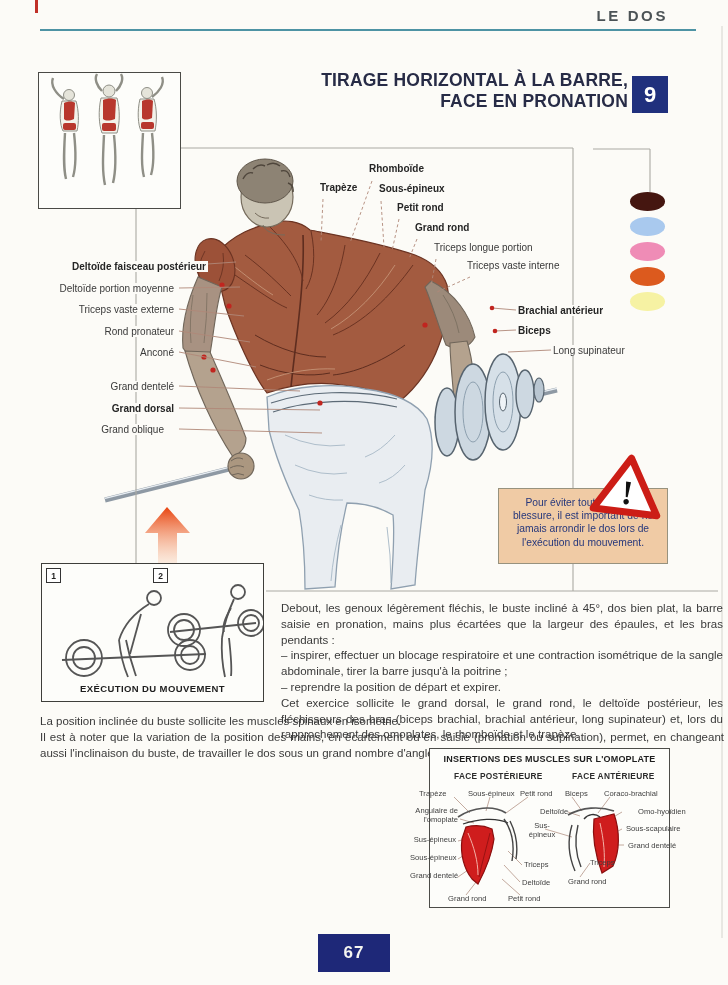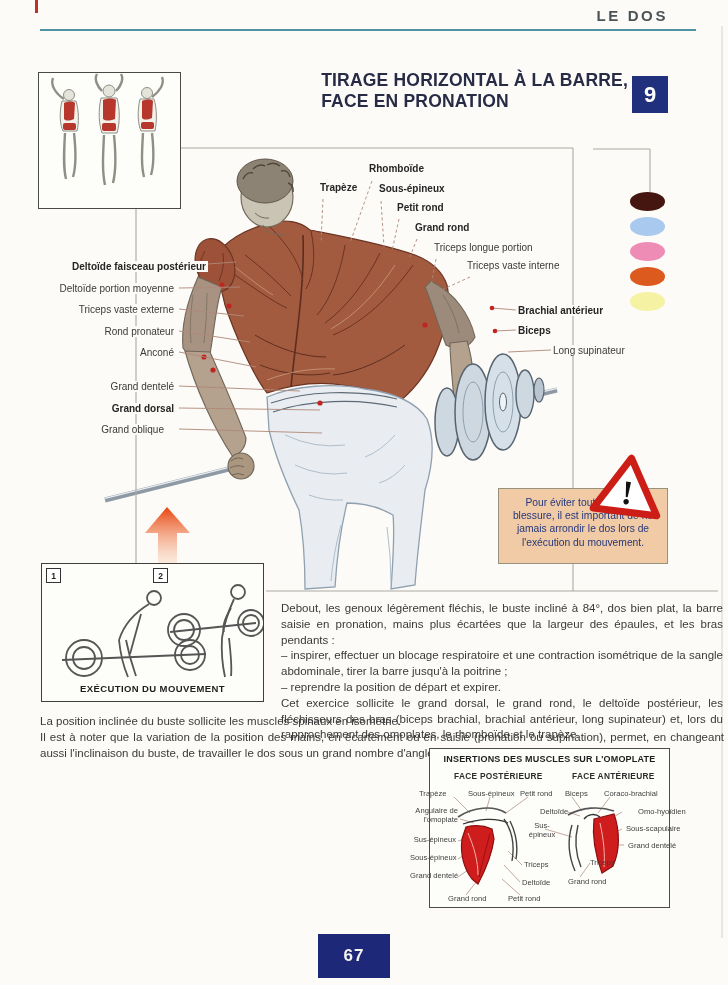--- a/index.html
+++ b/index.html
@@ -3,21 +3,21 @@
 <meta charset="utf-8">
 <style>
   html,body{margin:0;padding:0;background:#e8e8e4;}
   #page{position:relative;width:728px;height:985px;background:#fcfbf7;overflow:hidden;
         font-family:"Liberation Sans", sans-serif;color:#3c3c3c;}
   .abs{position:absolute;}
   
   #section-title{top:7px;right:60px;font-size:15px;font-weight:700;letter-spacing:2.6px;color:#4c5356;}
   #red-tick{left:35px;top:0;width:3px;height:13px;background:#c03028;}
   
-  #title-block{top:70px;right:100px;text-align:left;font-weight:700;font-size:17.5px;
+  #title-block{top:70px;right:100px;text-align:right;font-weight:700;font-size:17.5px;
                line-height:21px;color:#272b46;letter-spacing:.2px;}
   #num-box{left:632px;top:76px;width:36px;height:37px;background:#20307d;color:#fff;
            display:flex;align-items:center;justify-content:center;font-size:22px;font-weight:700;}
   
   #figure-box{left:38px;top:72px;width:141px;height:135px;border:1.2px solid #4a4a46;background:#fdfdfa;}
   #exec-box{left:41px;top:563px;width:221px;height:137px;border:1.3px solid #3e3e3a;background:#fdfdfa;}
   .step-chip{width:13px;height:13px;border:1px solid #333;font-size:8.5px;font-weight:700;
              display:flex;align-items:center;justify-content:center;background:#fff;color:#222;}
   #exec-caption{left:0;right:0;bottom:7px;text-align:center;font-size:9.5px;font-weight:700;
                 letter-spacing:.4px;color:#1e1e1e;}
@@ -38,21 +38,21 @@
   #body-col{left:281px;top:601px;width:442px;}
   #body-full{left:40px;top:714px;width:684px;}
   .bodytext p{margin:0;}
   
   #insert-panel{left:429px;top:748px;width:239px;height:158px;border:1.2px solid #4c4c48;background:#fdfdfa;}
   #insert-title{left:0;right:0;top:5px;text-align:center;font-size:9px;font-weight:700;color:#1d1d1d;letter-spacing:.2px;}
   .insert-heading{font-size:8.3px;font-weight:700;color:#2b2b2b;letter-spacing:.3px;white-space:nowrap;}
   .ilabel{font-size:7.6px;color:#3e3e3e;white-space:nowrap;line-height:8.6px;background:transparent;}
   .iwrap{white-space:normal;}
   
-  #page-num{left:318px;top:934px;width:72px;height:44px;background:#1e2878;color:#f5f5f0;
+  #page-num{left:318px;top:934px;width:72px;height:38px;background:#1e2878;color:#f5f5f0;
             display:flex;align-items:center;justify-content:center;font-size:17px;font-weight:700;letter-spacing:1px;}
   svg{display:block;}
   .noptr{pointer-events:none;}
 </style>
 </head>
 <body>
 
 <div id="page">
 
   <div class="abs" id="red-tick"></div>
@@ -260,21 +260,21 @@
         <circle cx="142" cy="54" r="16"></circle>
           <circle cx="142" cy="54" r="10"></circle>
         <circle cx="209" cy="47" r="13"></circle>
           <circle cx="209" cy="47" r="8"></circle>
       </g>
     </svg>
     <div class="abs" id="exec-caption">EXÉCUTION DU MOUVEMENT</div>
   </div>
 
   <div class="abs bodytext" id="body-col" style="z-index:6;">
-    <p>Debout, les genoux légèrement fléchis, le buste incliné à 84°, dos bien plat, la barre saisie en pronation, mains plus écartées que la largeur des épaules, et les bras pendants :</p>
+    <p>Debout, les genoux légèrement fléchis, le buste incliné à 45°, dos bien plat, la barre saisie en pronation, mains plus écartées que la largeur des épaules, et les bras pendants :</p>
     <p>– inspirer, effectuer un blocage respiratoire et une contraction isométrique de la sangle abdominale, tirer la barre jusqu'à la poitrine ;</p>
     <p>– reprendre la position de départ et expirer.</p>
     <p>Cet exercice sollicite le grand dorsal, le grand rond, le deltoïde postérieur, les fléchisseurs des bras (biceps brachial, brachial antérieur, long supinateur) et, lors du rapprochement des omoplates, le rhomboïde et le trapèze.</p>
   </div>
   <div class="abs bodytext" id="body-full" style="z-index:6;">
     <p>La position inclinée du buste sollicite les muscles spinaux en isométrie.</p>
     <p>Il est à noter que la variation de la position des mains, en écartement ou en saisie (pronation ou supination), permet, en changeant aussi l'inclinaison du buste, de travailler le dos sous un grand nombre d'angles.</p>
   </div>
 
   <div class="abs" id="insert-panel" style="z-index:7;">

